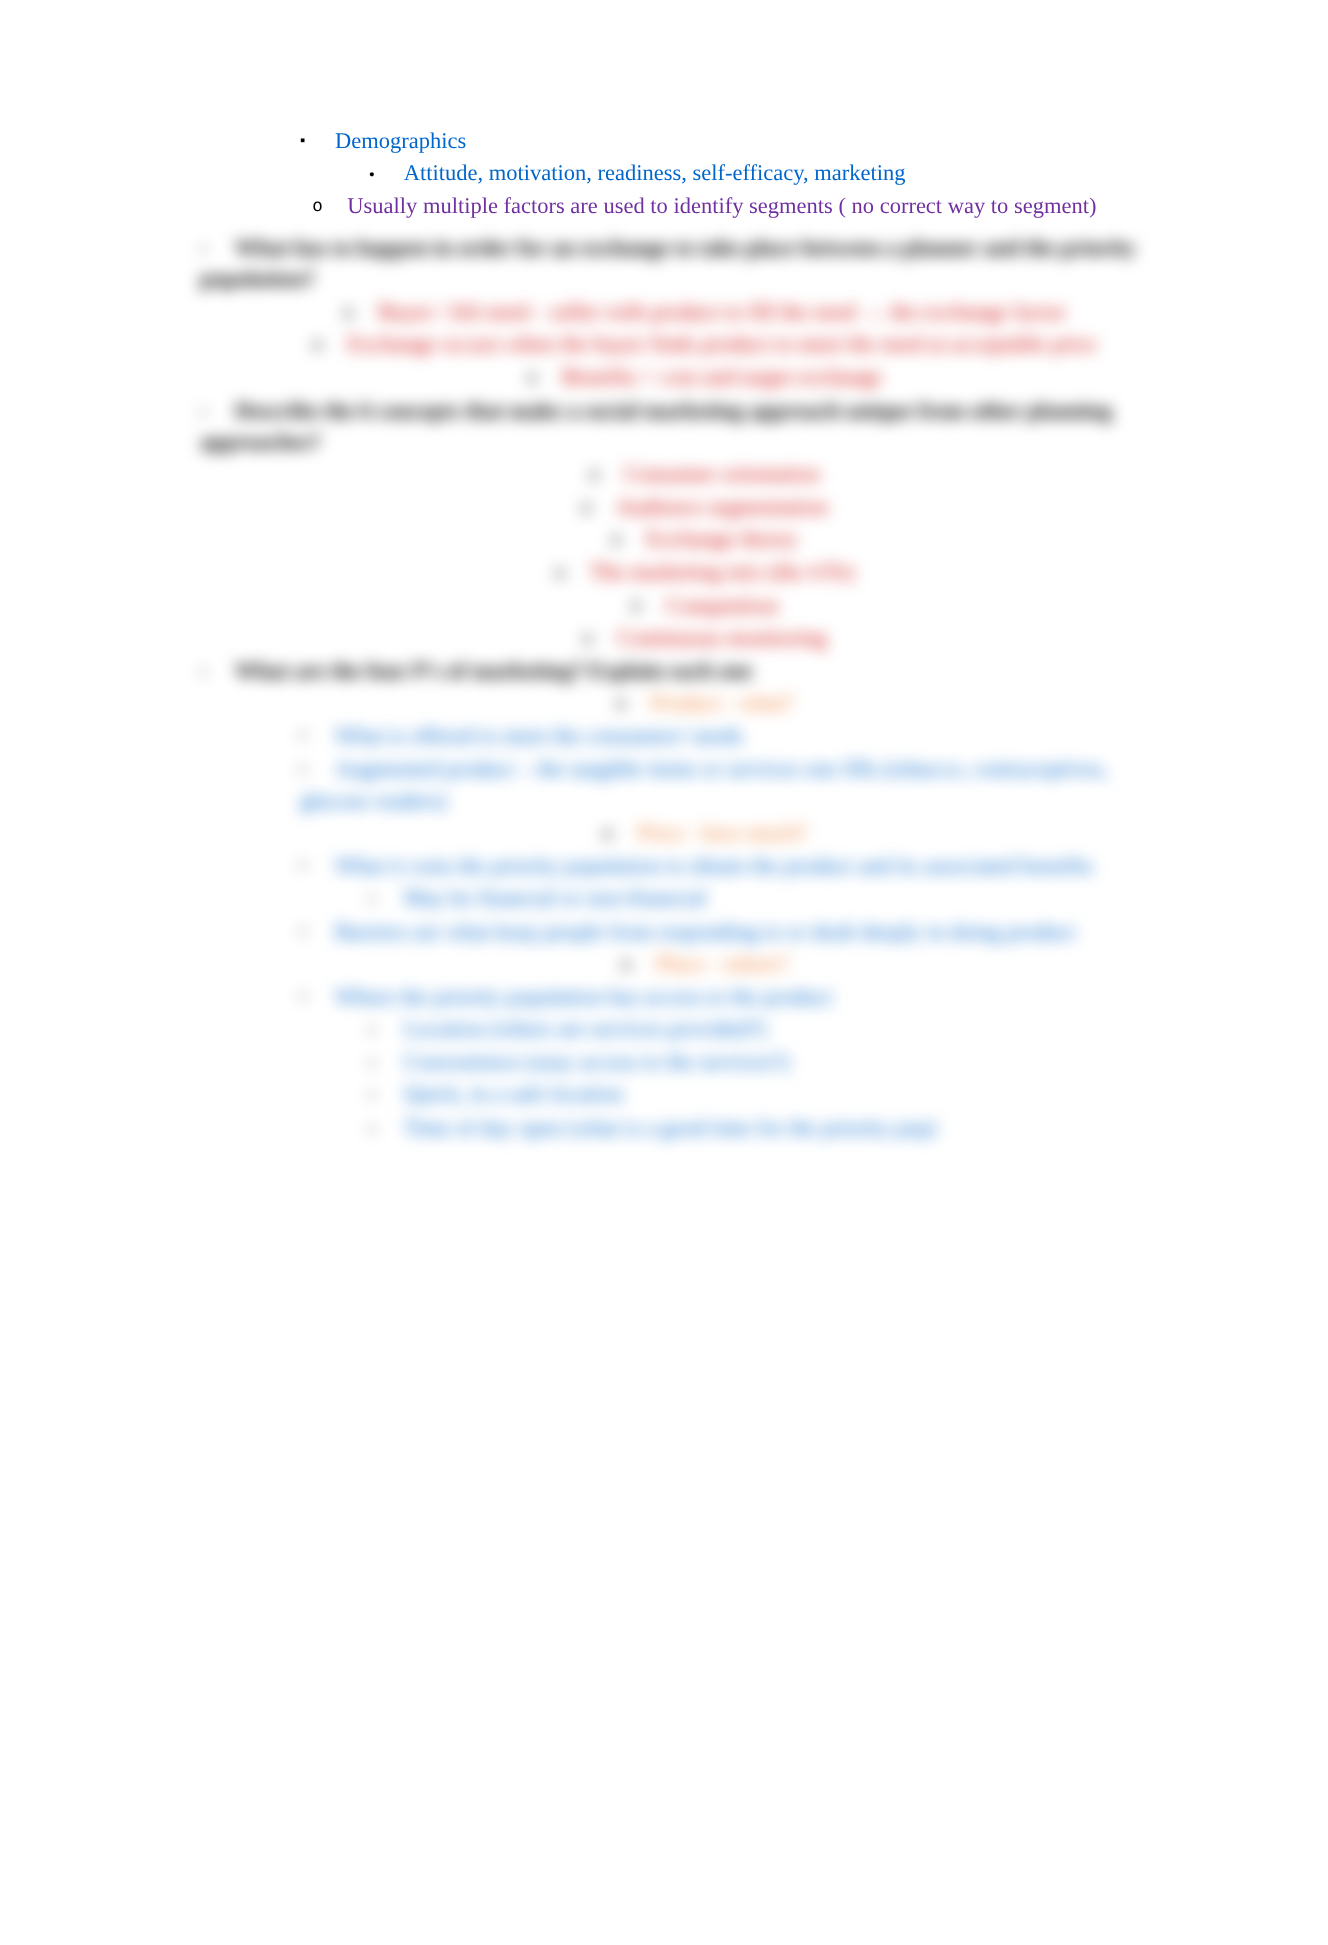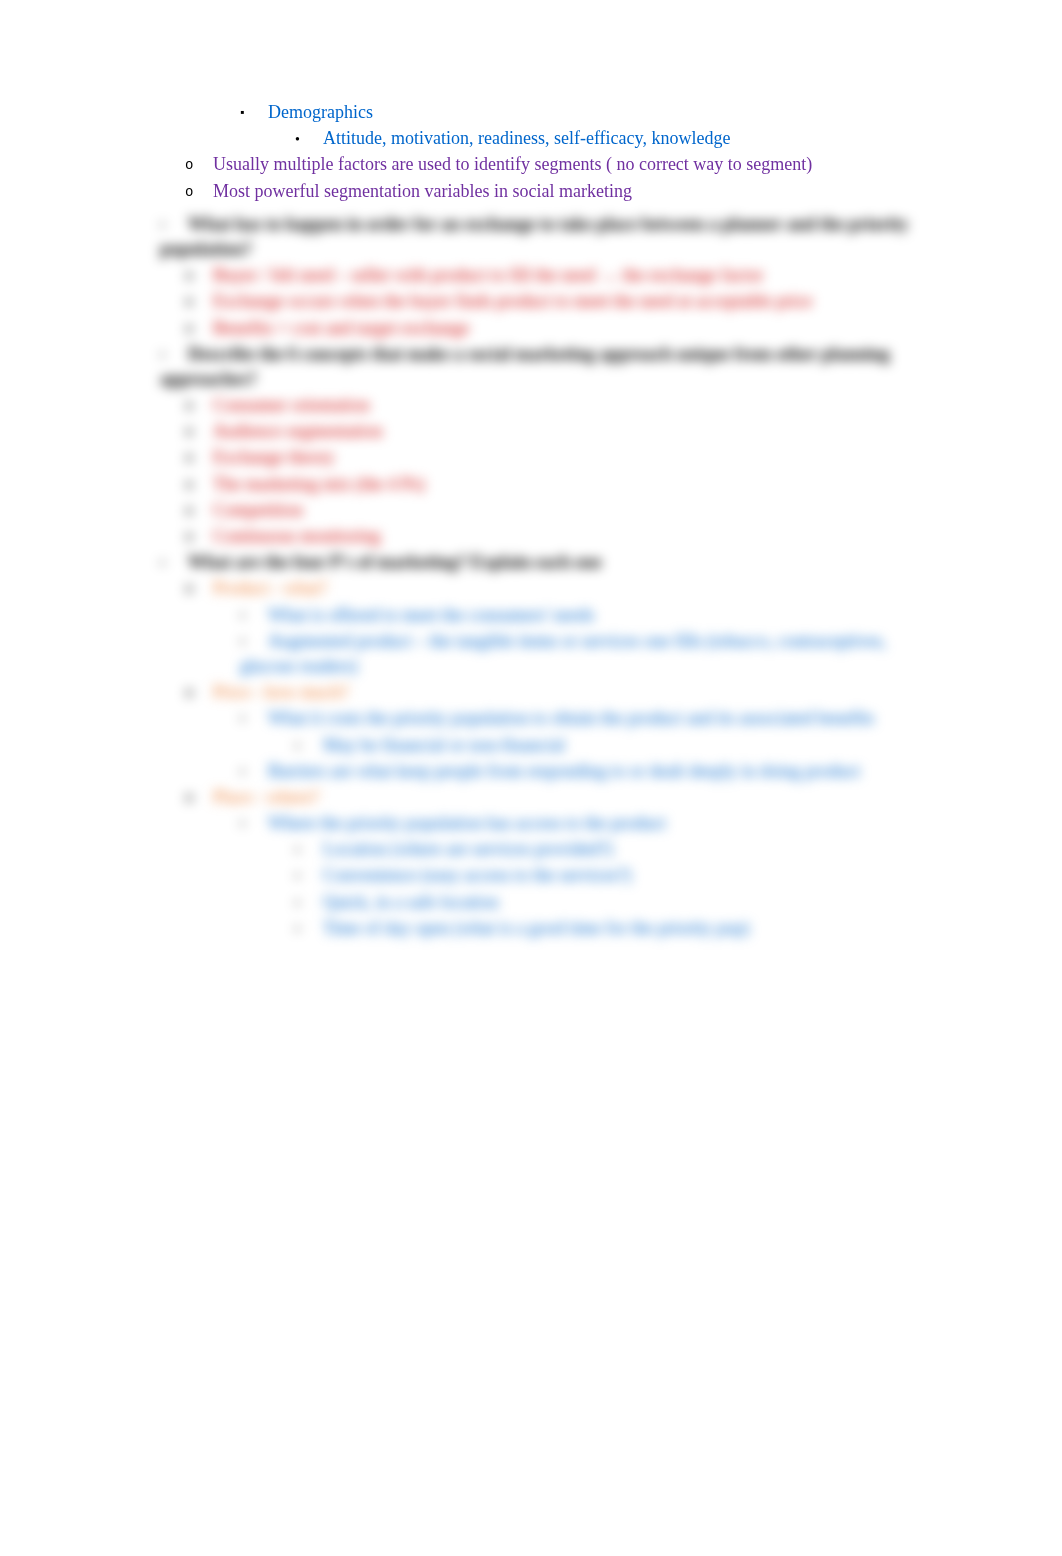--- a/index.html
+++ b/index.html
@@ -57,40 +57,39 @@
     .orange-text {
       color: #ed7d31;
     }
     .black-text {
       color: #000000;
     }
     .bold {
       font-weight: bold;
     }
     .level-0 { padding-left: 40px; }
-    .level-1 { padding-left: 65px; }
+    .level-1 { padding-left: 65px; text-align: center; }
     .level-2 { padding-left: 120px; }
     .level-3 { padding-left: 175px; }
     li {
       margin-bottom: 1px;
     }
     .blur-wrap {
       filter: blur(6px);
       user-select: none;
       margin-top: 8px;
     }
   </style>
 </head>
 <body>
 
 <ul>
   <li class="level-2 bullet-square"><span class="blue-text">Demographics</span></li>
-  <li class="level-3 bullet-disc"><span class="blue-text">Attitude, motivation, readiness, self-efficacy, knowledge</span></li>
+  <li class="level-3 bullet-disc"><span class="blue-text">Attitude, motivation, readiness, self-efficacy, marketing</span></li>
   <li class="level-1 bullet-o"><span class="purple-text">Usually multiple factors are used to identify segments ( no correct way to segment)</span></li>
-  <li class="level-1 bullet-o"><span class="purple-text">Most powerful segmentation variables in social marketing</span></li>
 </ul>
 
 <div class="blur-wrap">
   <ul>
     <li class="level-0 bullet-disc"><span class="black-text bold">What has to happen in order for an exchange to take place between a planner and the priority population?</span></li>
     <li class="level-1 bullet-o"><span class="red-text">Buyer / felt need – seller with product to fill the need → the exchange factor</span></li>
     <li class="level-1 bullet-o"><span class="red-text">Exchange occurs when the buyer finds product to meet the need at acceptable price</span></li>
     <li class="level-1 bullet-o"><span class="red-text">Benefits = cost and target exchange</span></li>
 
     <li class="level-0 bullet-disc"><span class="black-text bold">Describe the 6 concepts that make a social marketing approach unique from other planning approaches?</span></li>

